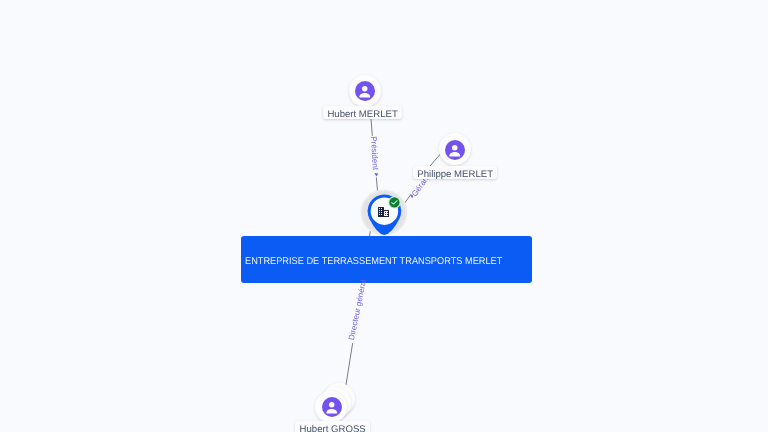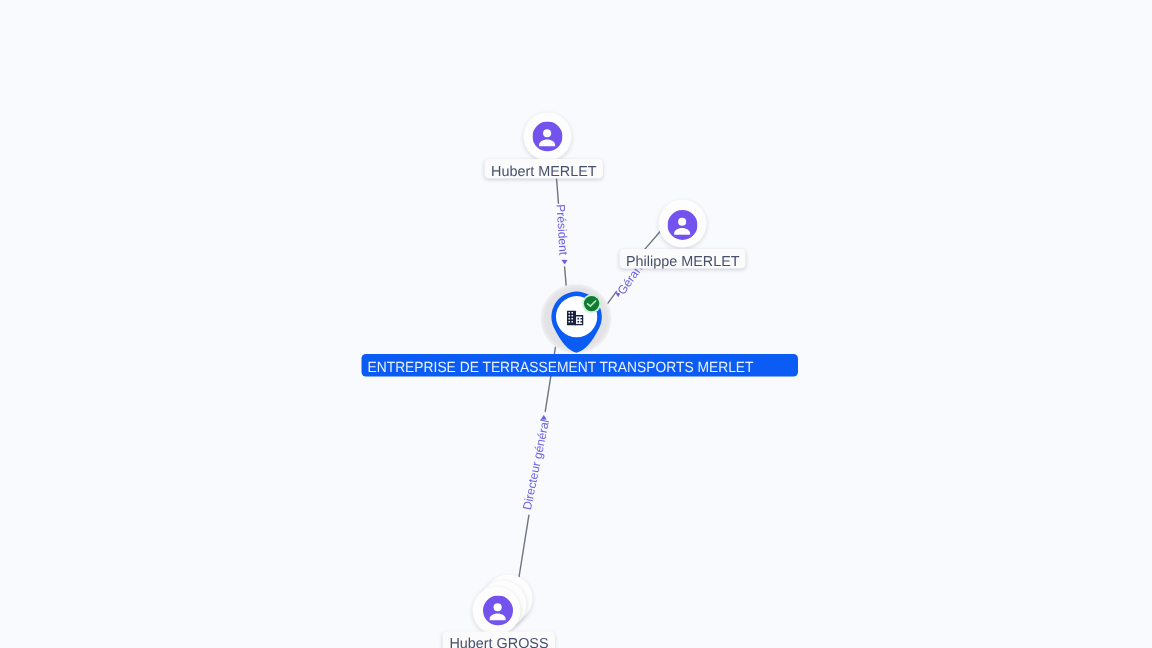--- a/index.html
+++ b/index.html
@@ -9,21 +9,21 @@
   svg.layer{position:absolute;left:0;top:0;width:768px;height:432px;overflow:visible;}
   .person-node{position:absolute;}
   .pcircle{position:absolute;border-radius:50%;background:#fdfdfd;
            box-shadow:0 1px 3px rgba(60,64,80,.18);}
   .nodelabel{position:absolute;z-index:5;-webkit-font-smoothing:antialiased;background:#fbfbfb;border-radius:3px;
      box-shadow:0 1px 2.5px rgba(70,75,95,.22);
      font-size:9.6px;color:#47516d;white-space:nowrap;line-height:17.5px;height:12.8px;overflow:hidden;
      padding:0 4.3px;}
   .complabel{position:absolute;background:#0a5cf5;border-radius:3px;
      font-size:9.9px;color:#e9f2ff;white-space:nowrap;line-height:19.5px;height:14.6px;overflow:hidden;
-     padding:0 4px;letter-spacing:0;}
+     padding:16px 4px;letter-spacing:0;}
   .complabel span{display:inline-block;transform:scaleX(0.933);transform-origin:0 50%;}
   .edgelabel{position:absolute;z-index:2;color:#6a62e0;font-size:8px;white-space:nowrap;
      transform-origin:0 0;}
 </style>
 </head>
 <body>
 
 <div id="stage">
 
   <svg class="layer">

